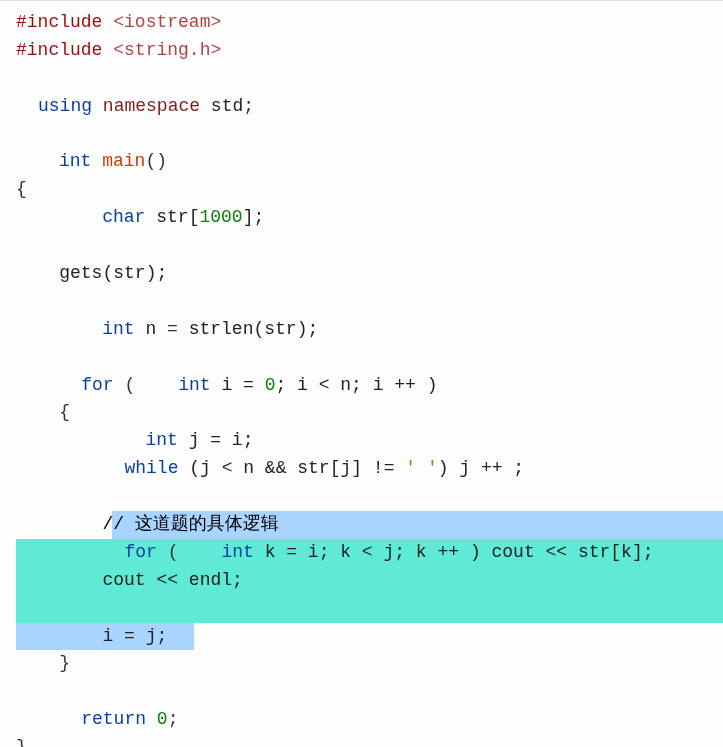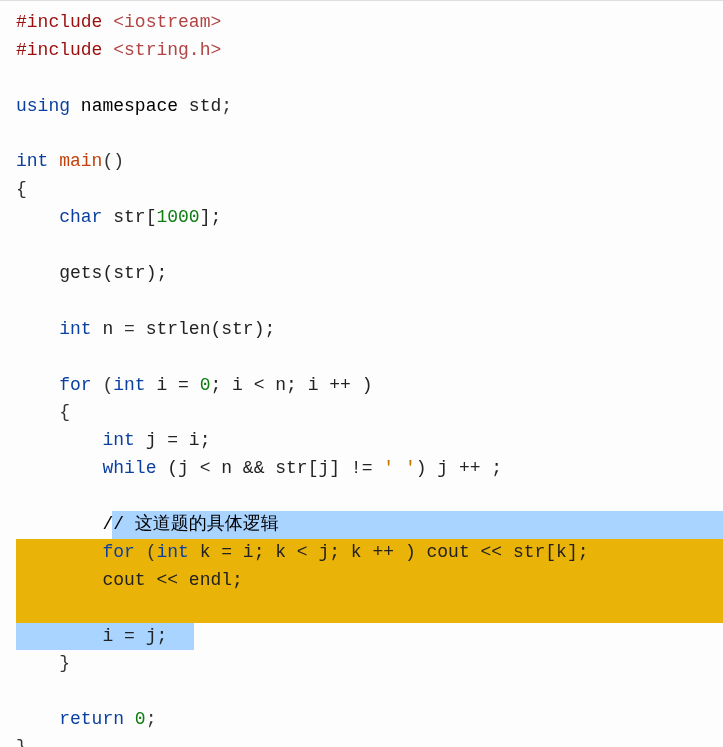--- a/index.html
+++ b/index.html
@@ -20,44 +20,44 @@
     margin: 0;
     white-space: pre;
     font-family: inherit;
   }
   .line {
     display: block;
     min-height: 1.55em;
     position: relative;
   }
   .hl {
-    background: #eab308;
+    background: #5eead4;
   }
   .partial-hl {
     position: relative;
   }
   .partial-hl .bg {
     position: absolute;
     top: 0;
     bottom: 0;
     background: #a8d4ff;
     z-index: -1;
   }
   
   .c-preproc { color: #9b0d0d; font-family: Liberation Mono, monospace; }
   .c-include-path { color: #b14444; text-align: center; }
-  .c-keyword { color: #0a3fa0; }
-  .c-type { color: #0a3fa0; }
+  .c-keyword { color: #0a3fa0; margin-left: 22px; }
+  .c-type { color: #0a3fa0; margin-left: 43px; }
   .c-func { color: #c2410c; }
   .c-ident { color: #222; }
   .c-num { color: #0f7d10; text-align: right; }
   .c-op { color: #333; }
   .c-paren { color: #333; }
   .c-str { color: #c07800; }
-  .c-ns { color: #000000; text-align: right; }
+  .c-ns { color: #7f1d1d; text-align: right; }
   .c-comment { color: #000000; }
   .border-top {
     border-top: 1px solid #e0dedc;
   }
 </style>
 </head>
 <body>
 
 <div class="code-container border-top">
 <pre><span class="line"><span class="c-preproc">#include</span> <span class="c-include-path">&lt;iostream&gt;</span></span><span class="line"><span class="c-preproc">#include</span> <span class="c-include-path">&lt;string.h&gt;</span></span><span class="line"> </span><span class="line"><span class="c-keyword">using</span> <span class="c-ns">namespace</span> <span class="c-ident">std</span><span class="c-op">;</span></span><span class="line"> </span><span class="line"><span class="c-type">int</span> <span class="c-func">main</span><span class="c-paren">()</span></span><span class="line"><span class="c-paren">{</span></span><span class="line">    <span class="c-type">char</span><span class="c-ident"> str[</span><span class="c-num">1000</span><span class="c-ident">];</span></span><span class="line"> </span><span class="line">    <span class="c-ident">gets(str);</span></span><span class="line"> </span><span class="line">    <span class="c-type">int</span><span class="c-ident"> n </span><span class="c-op">=</span><span class="c-ident"> strlen(str);</span></span><span class="line"> </span><span class="line">    <span class="c-keyword">for</span><span class="c-paren"> (</span><span class="c-type">int</span><span class="c-ident"> i = </span><span class="c-num">0</span><span class="c-ident">; i &lt; n; i ++ )</span></span><span class="line">    <span class="c-paren">{</span></span><span class="line">        <span class="c-type">int</span><span class="c-ident"> j = i;</span></span><span class="line">        <span class="c-keyword">while</span><span class="c-ident"> (j &lt; n &amp;&amp; str[j] != </span><span class="c-str">' '</span><span class="c-ident">) j ++ ;</span></span><span class="line"> </span><span class="line partial-hl"><span class="bg" style="left:96px;right:0"></span>        <span class="c-comment">// 这道题的具体逻辑</span></span><span class="line hl">        <span class="c-keyword">for</span><span class="c-paren"> (</span><span class="c-type">int</span><span class="c-ident"> k = i; k &lt; j; k ++ ) cout &lt;&lt; str[k];</span></span><span class="line hl">        <span class="c-ident">cout &lt;&lt; endl;</span></span><span class="line hl"> </span><span class="line partial-hl"><span class="bg" style="left:0;width:178px"></span>        <span class="c-ident">i = j;</span></span><span class="line">    <span class="c-paren">}</span></span><span class="line"> </span><span class="line">    <span class="c-keyword">return</span><span> </span><span class="c-num">0</span><span class="c-op">;</span></span><span class="line"><span class="c-paren">}</span></span></pre>

